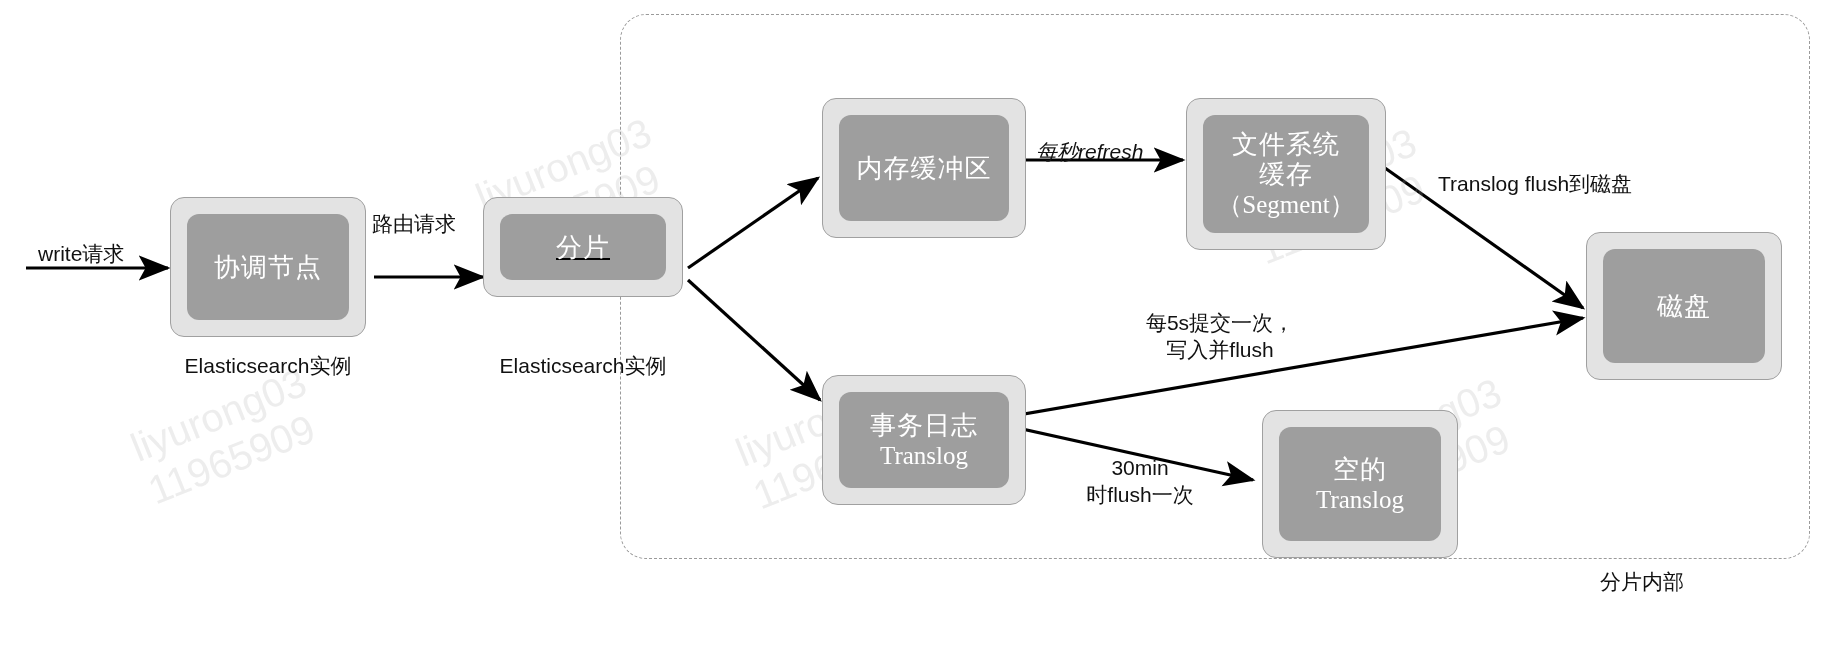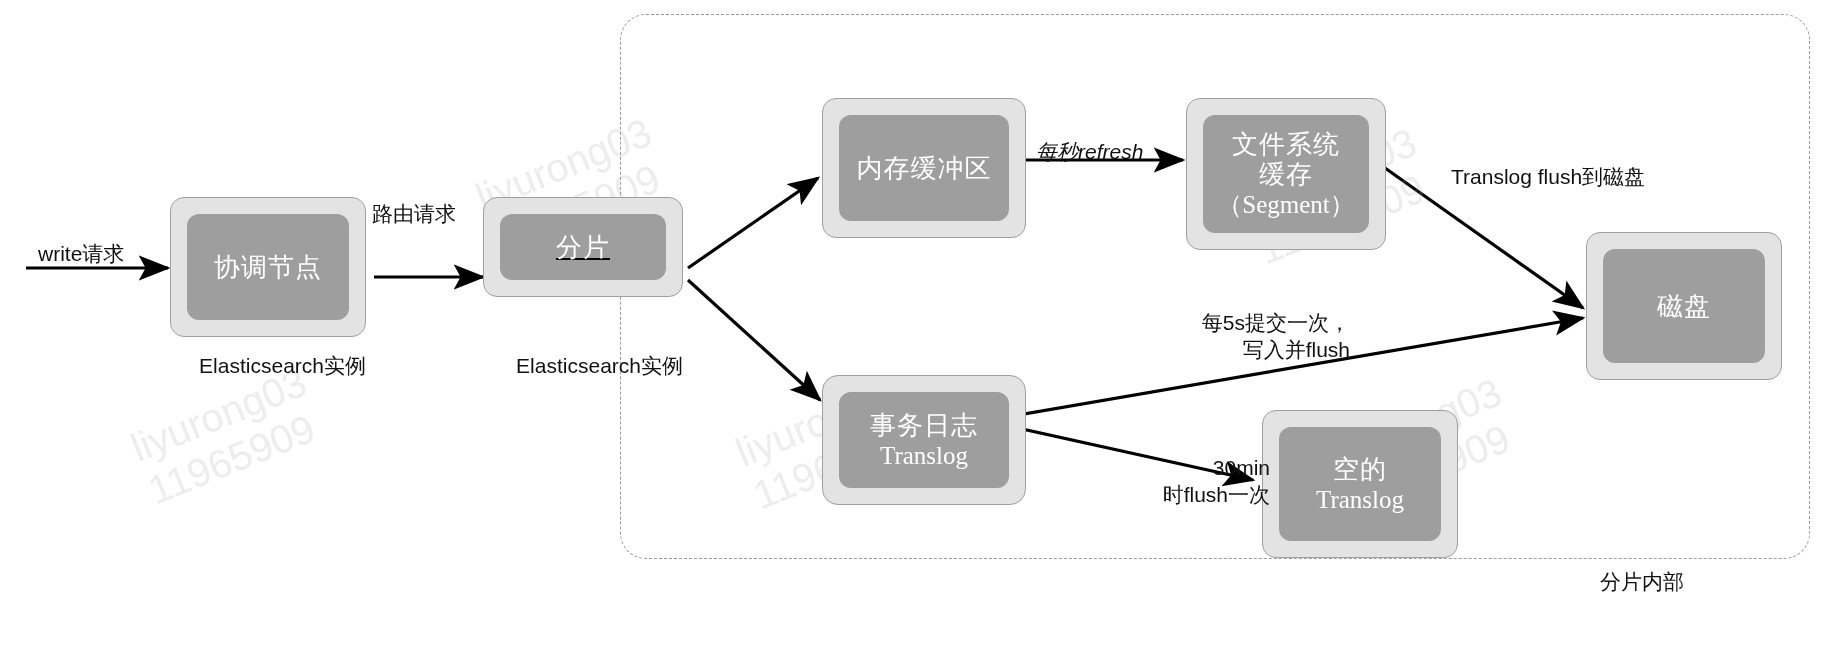--- a/index.html
+++ b/index.html
@@ -63,21 +63,21 @@
     z-index: 1;
   }
   
   .caption {
     position: absolute;
     font-size: 21px;
     color: #111111;
     white-space: nowrap;
     z-index: 5;
   }
-  .caption.center { text-align: right; }
+  .caption.center { text-align: center; }
   .caption .line { display: block; line-height: 1.28; }
   svg#wires {
     position: absolute;
     left: 0; top: 0;
     width: 1822px; height: 666px;
     z-index: 2;
     pointer-events: none;
   }
   
   .wm {
@@ -177,25 +177,25 @@
   </div>
 
   <div class="node" id="node-disk" style="left:1586px; top:232px; width:196px; height:148px;">
     <div class="core">
       <span class="cn">磁盘</span>
     </div>
   </div>
 
   <div class="caption" style="left:38px; top:240px;">write请求</div>
 
-  <div class="caption" style="left:372px; top:200px;text-align:right;">路由请求</div>
+  <div class="caption" style="left:372px; top:210px;text-align:right;">路由请求</div>
 
   <div class="caption" style="left:1036px; top:138px;font-style:italic;">每秒refresh</div>
 
-  <div class="caption" style="left:1438px; top:163px;margin-left:13px;">Translog flush到磁盘</div>
+  <div class="caption" style="left:1438px; top:170px;">Translog flush到磁盘</div>
 
   <div class="caption center" style="left:1090px; top:310px; width:260px;">
     <span class="line">每5s提交一次，</span>
     <span class="line">写入并flush</span>
   </div>
 
   <div class="caption center" style="left:1010px; top:455px; width:260px;">
     <span class="line">30min</span>
     <span class="line">时flush一次</span>
   </div>

